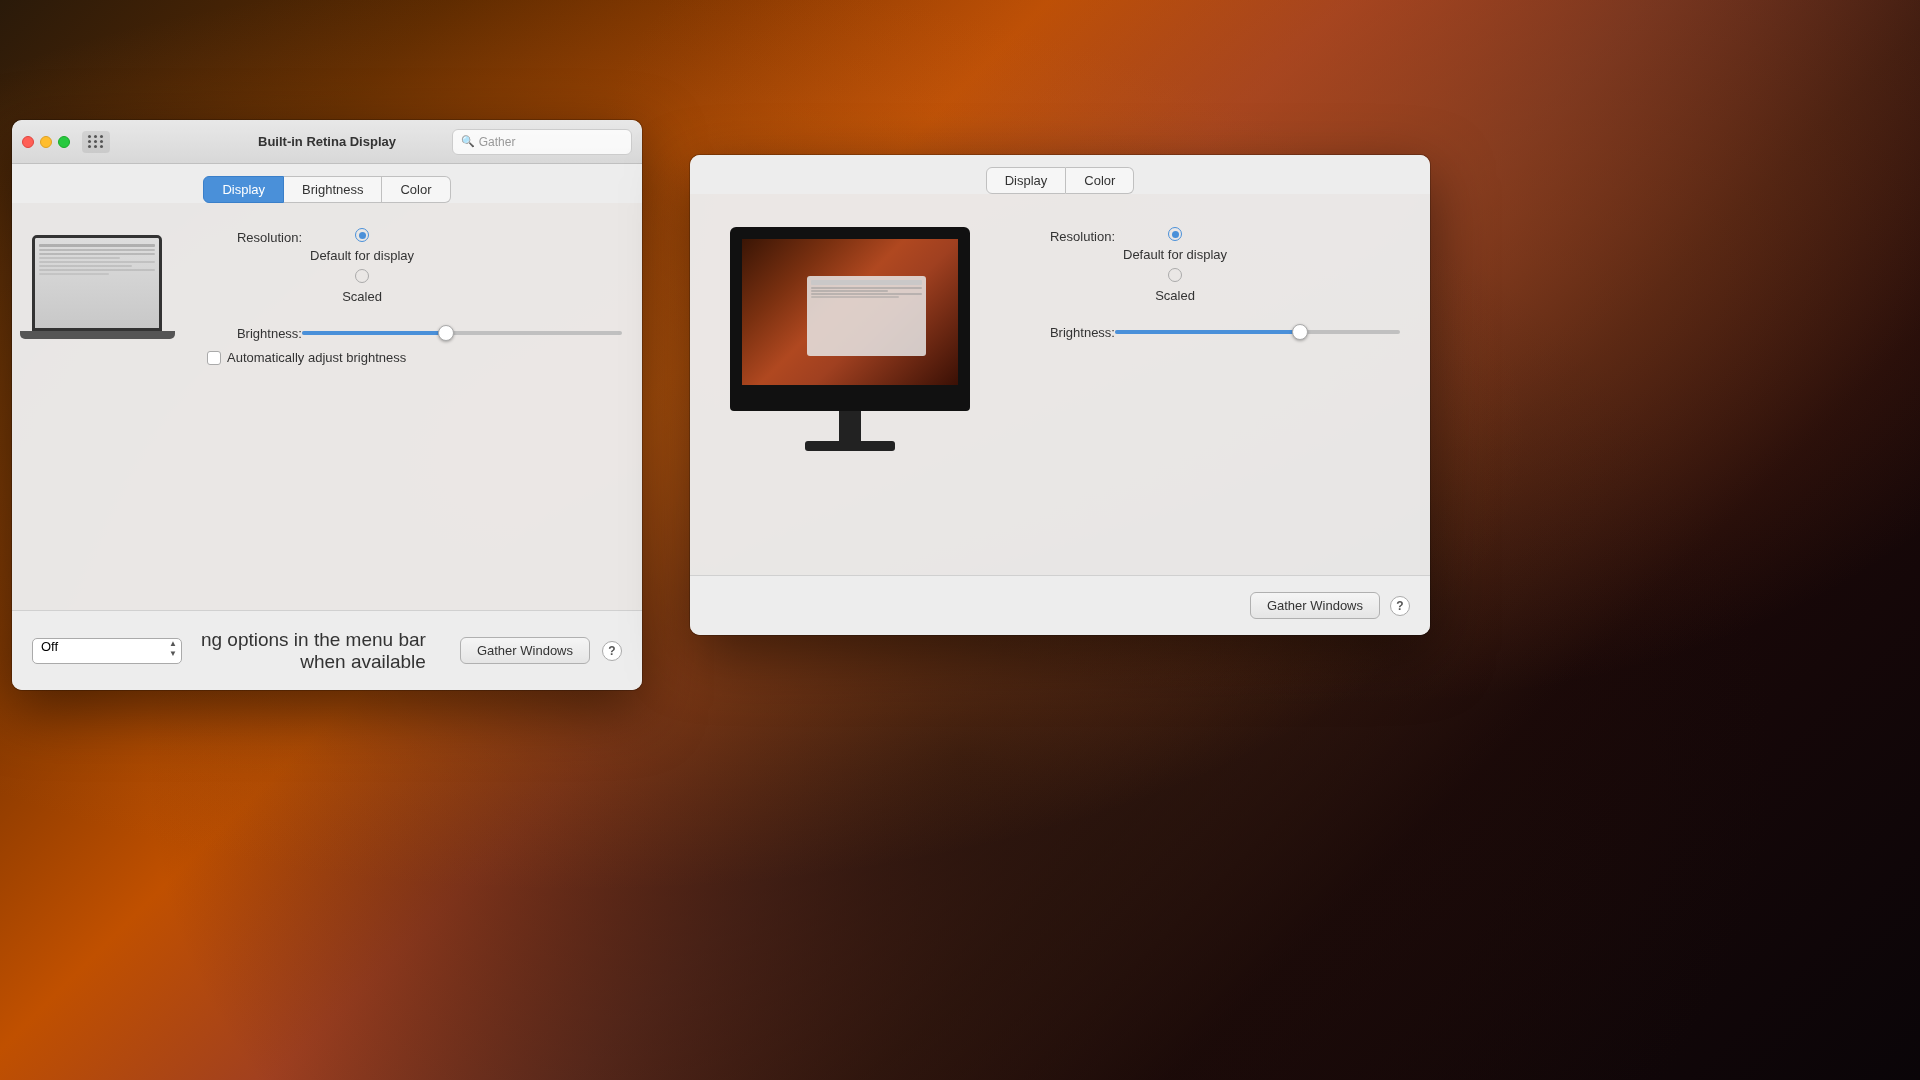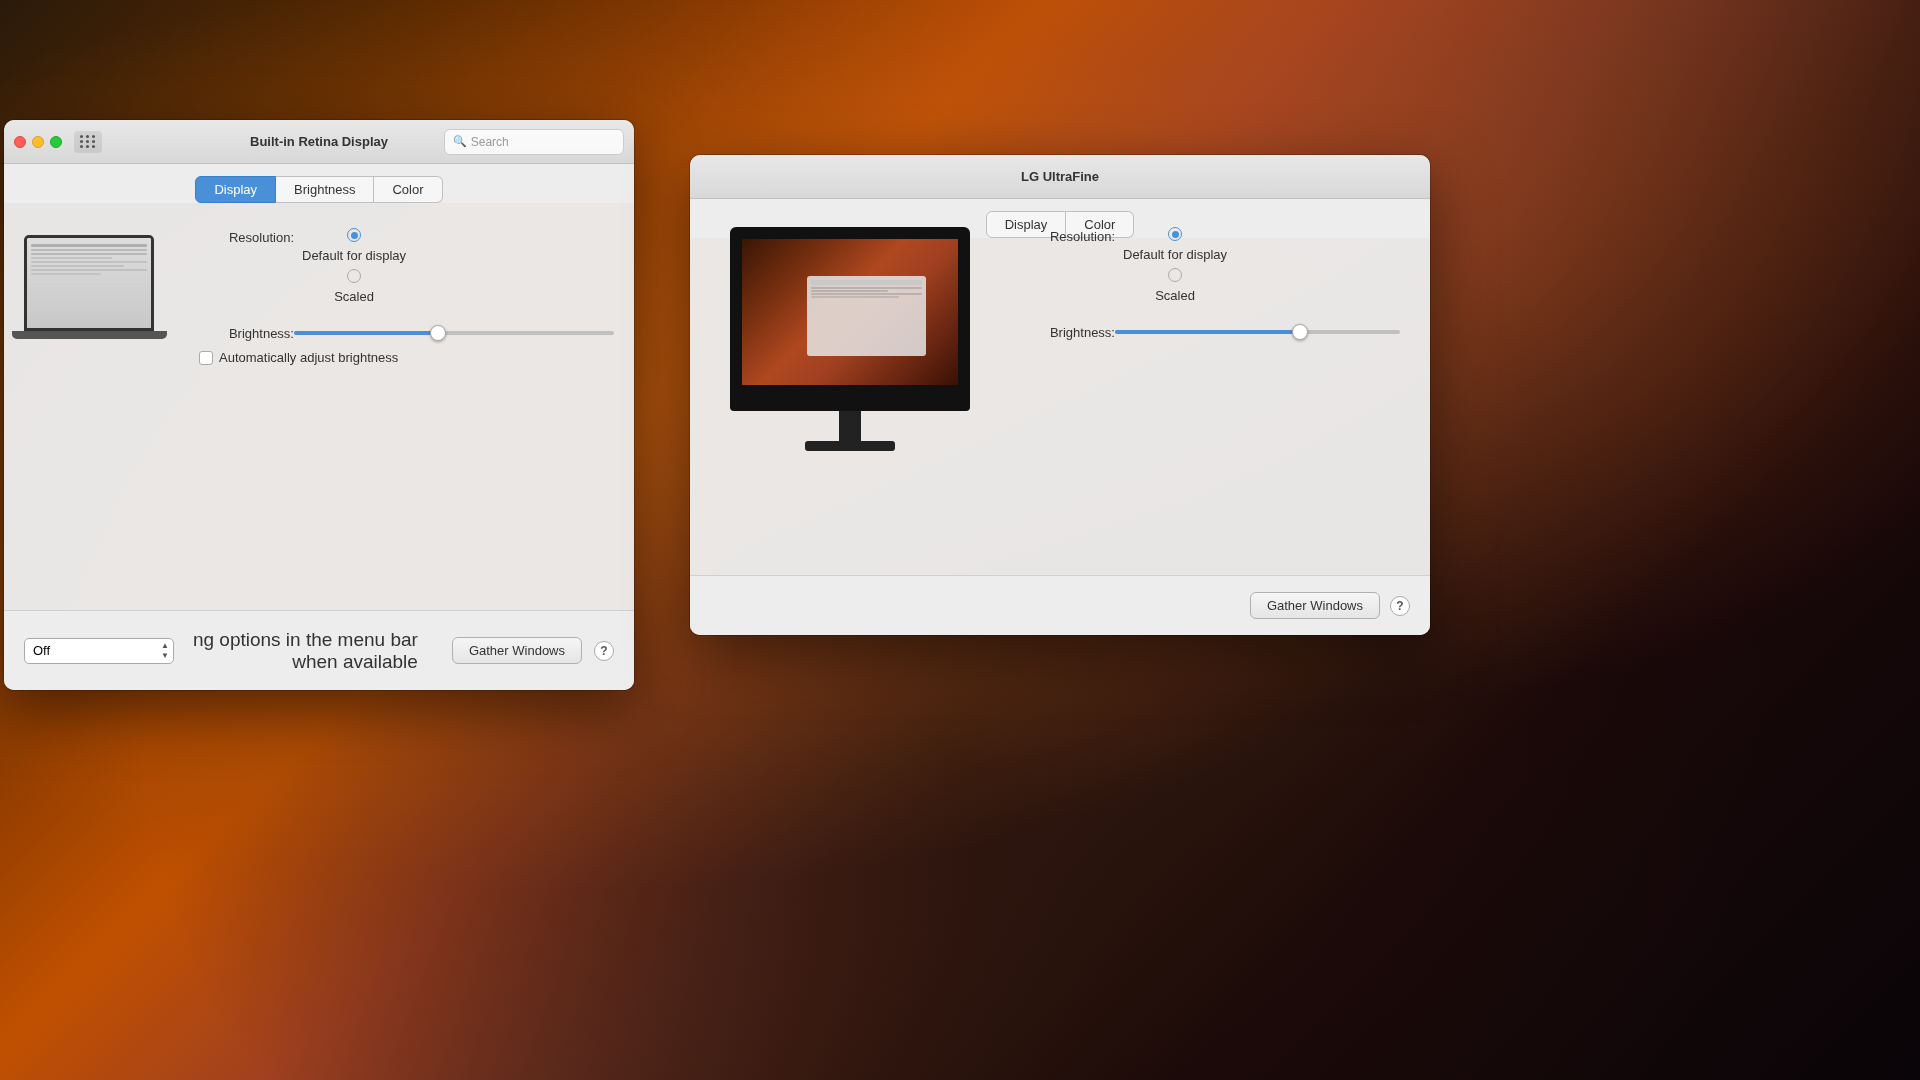--- a/index.html
+++ b/index.html
@@ -43,21 +43,21 @@
     .window {
       position: absolute;
       background: rgba(236, 236, 236, 0.97);
       border-radius: 10px;
       box-shadow: 0 20px 60px rgba(0,0,0,0.5), 0 0 0 1px rgba(0,0,0,0.2);
       overflow: hidden;
     }
 
     
     .window-builtin {
-      left: 4px;
+      left: 12px;
       top: 120px;
       width: 630px;
       height: 570px;
     }
 
     .window-titlebar {
       height: 44px;
       background: linear-gradient(180deg, #e8e8e8 0%, #d8d8d8 100%);
       border-bottom: 1px solid #c0c0c0;
       display: flex;
@@ -312,21 +312,21 @@
     .dropdown-select {
       height: 26px;
       min-width: 150px;
       background: white;
       border: 1px solid #aaa;
       border-radius: 5px;
       font-size: 13px;
       padding: 0 24px 0 8px;
       position: relative;
       display: flex;
-      align-items: center;
+      align-items: flex-start;
       cursor: pointer;
     }
 
     .dropdown-arrow {
       position: absolute;
       right: 4px;
       display: flex;
       flex-direction: column;
       gap: 1px;
       color: #555;
@@ -431,21 +431,21 @@
         <span></span>
           <span></span>
           <span></span>
       </div>
     </button>
 
     <span class="window-title">Built-in Retina Display</span>
 
     <div class="search-box">
       <span class="search-box-icon">🔍</span>
-      <span class="search-box-text">Search</span>
+      <span class="search-box-text">Gather</span>
     </div>
   </div>
 
   <div class="tabs-bar">
     <button class="tab-btn active">Display</button>
     <button class="tab-btn">Brightness</button>
     <button class="tab-btn">Color</button>
   </div>
 
   <div style="position:absolute; left:20px; top:115px; width:155px; height:130px;">
@@ -514,23 +514,20 @@
 
     <div class="help-btn">
       <span>?</span>
     </div>
   </div>
 
 </div>
 
 <div class="window window-lg">
 
-  <div class="window-titlebar">
-    <span class="window-title">LG UltraFine</span>
-  </div>
 
   <div style="display:flex; justify-content:center; padding:12px 0 0; background:rgba(236,236,236,0.97);">
     <button class="lg-tab" style="border-radius:6px 0 0 6px; border:1px solid #c0c0c0;">Display</button>
     <button class="lg-tab">Color</button>
   </div>
 
   <div style="position:absolute; left:40px; top:72px;">
 
     <div style="width:240px; height:170px; background:#1a1a1a; border-radius:6px 6px 0 0; border:12px solid #111; overflow:hidden; position:relative;">
       <div style="width:100%; height:100%; background:linear-gradient(135deg, #3a1505 0%, #7a3010 25%, #b04820 45%, #a04020 60%, #3a1005 100%); position:relative;">

